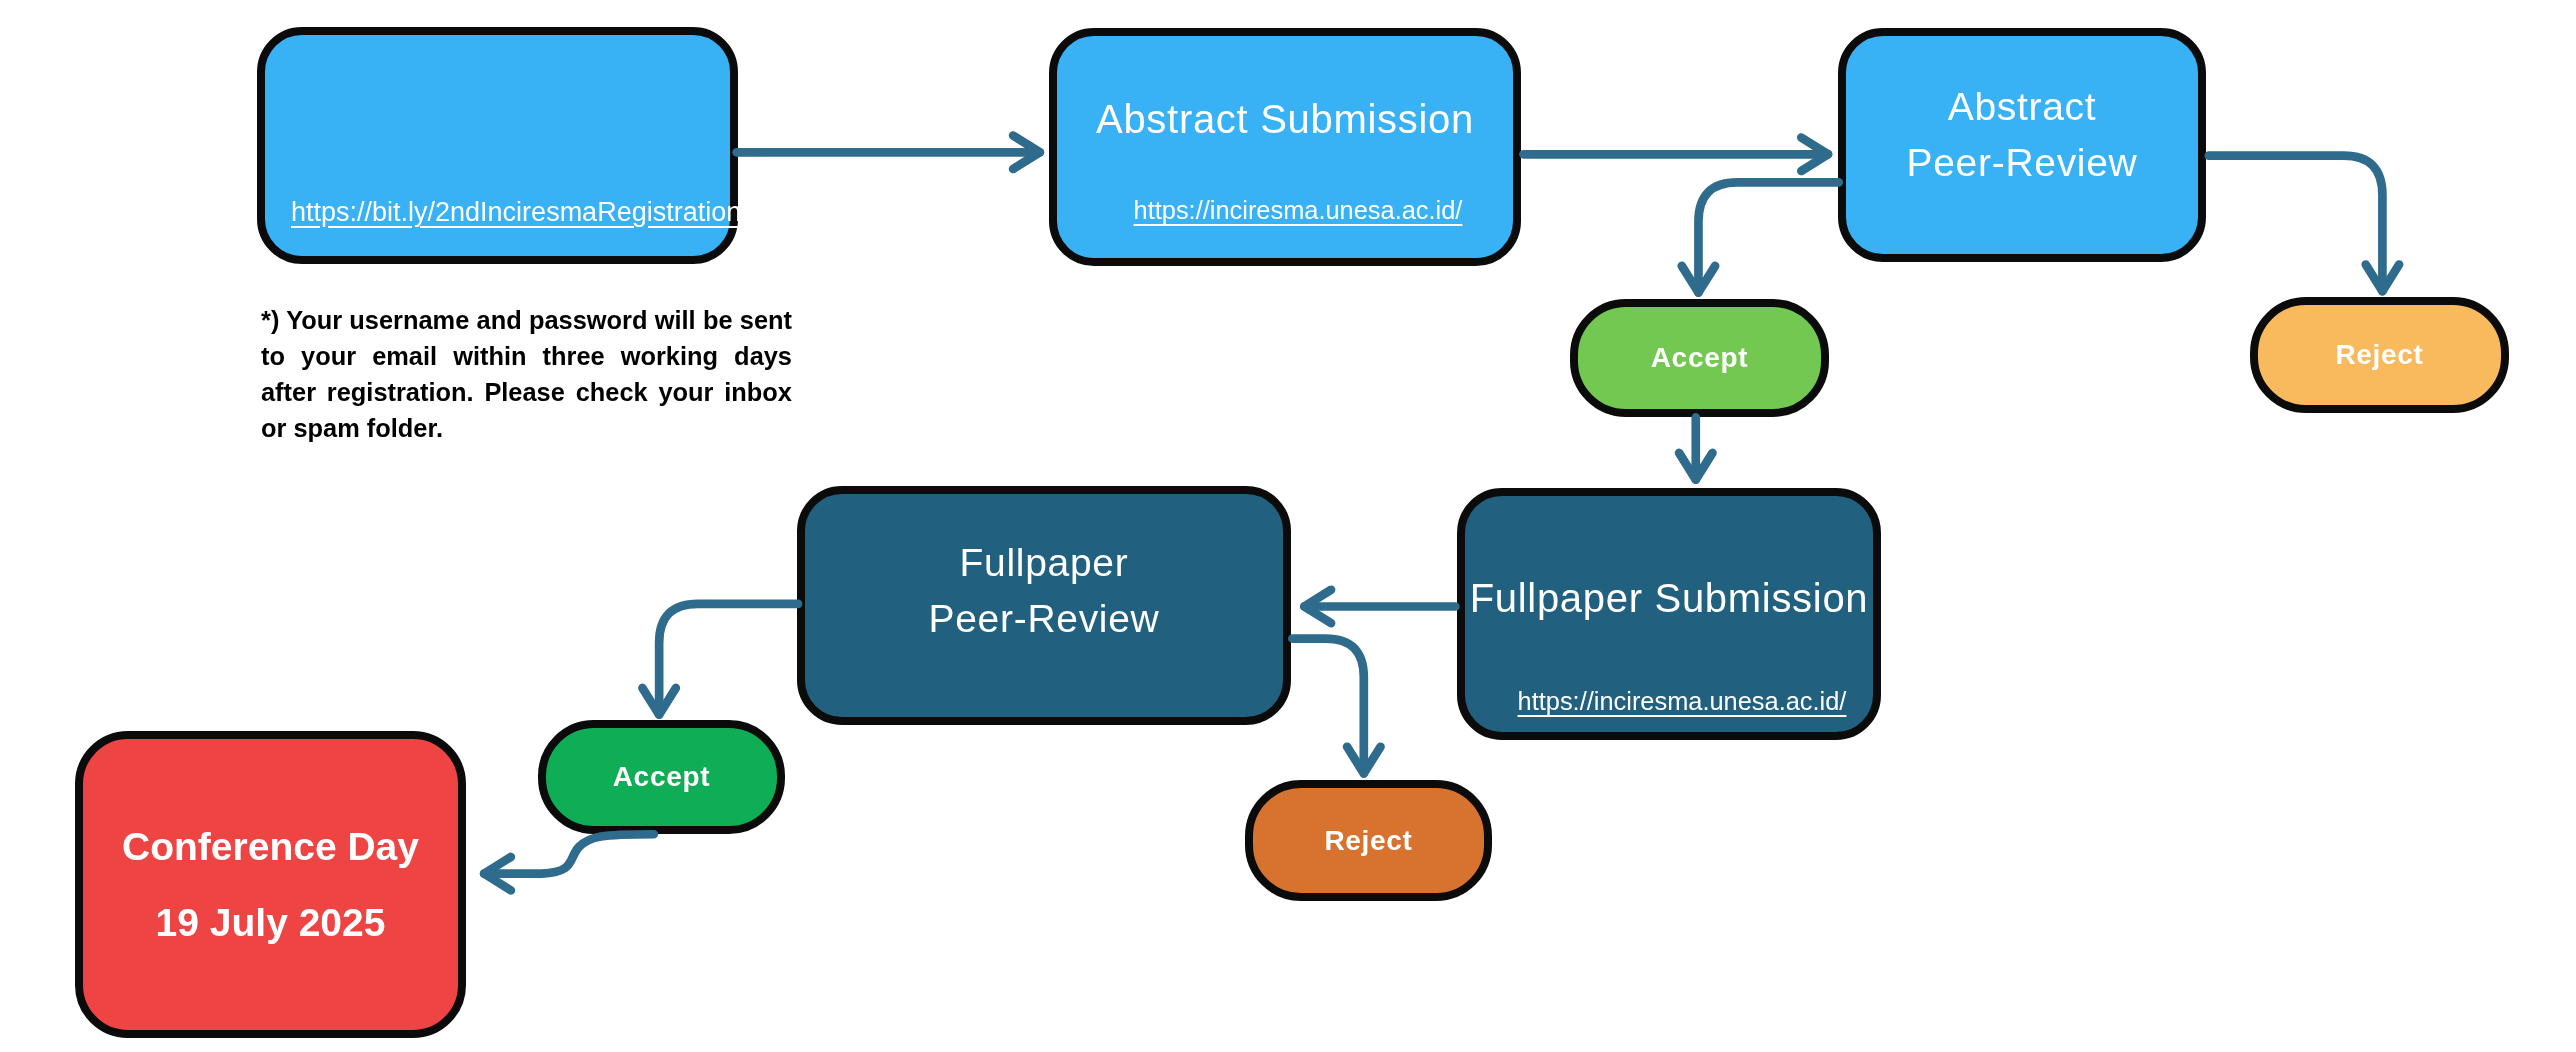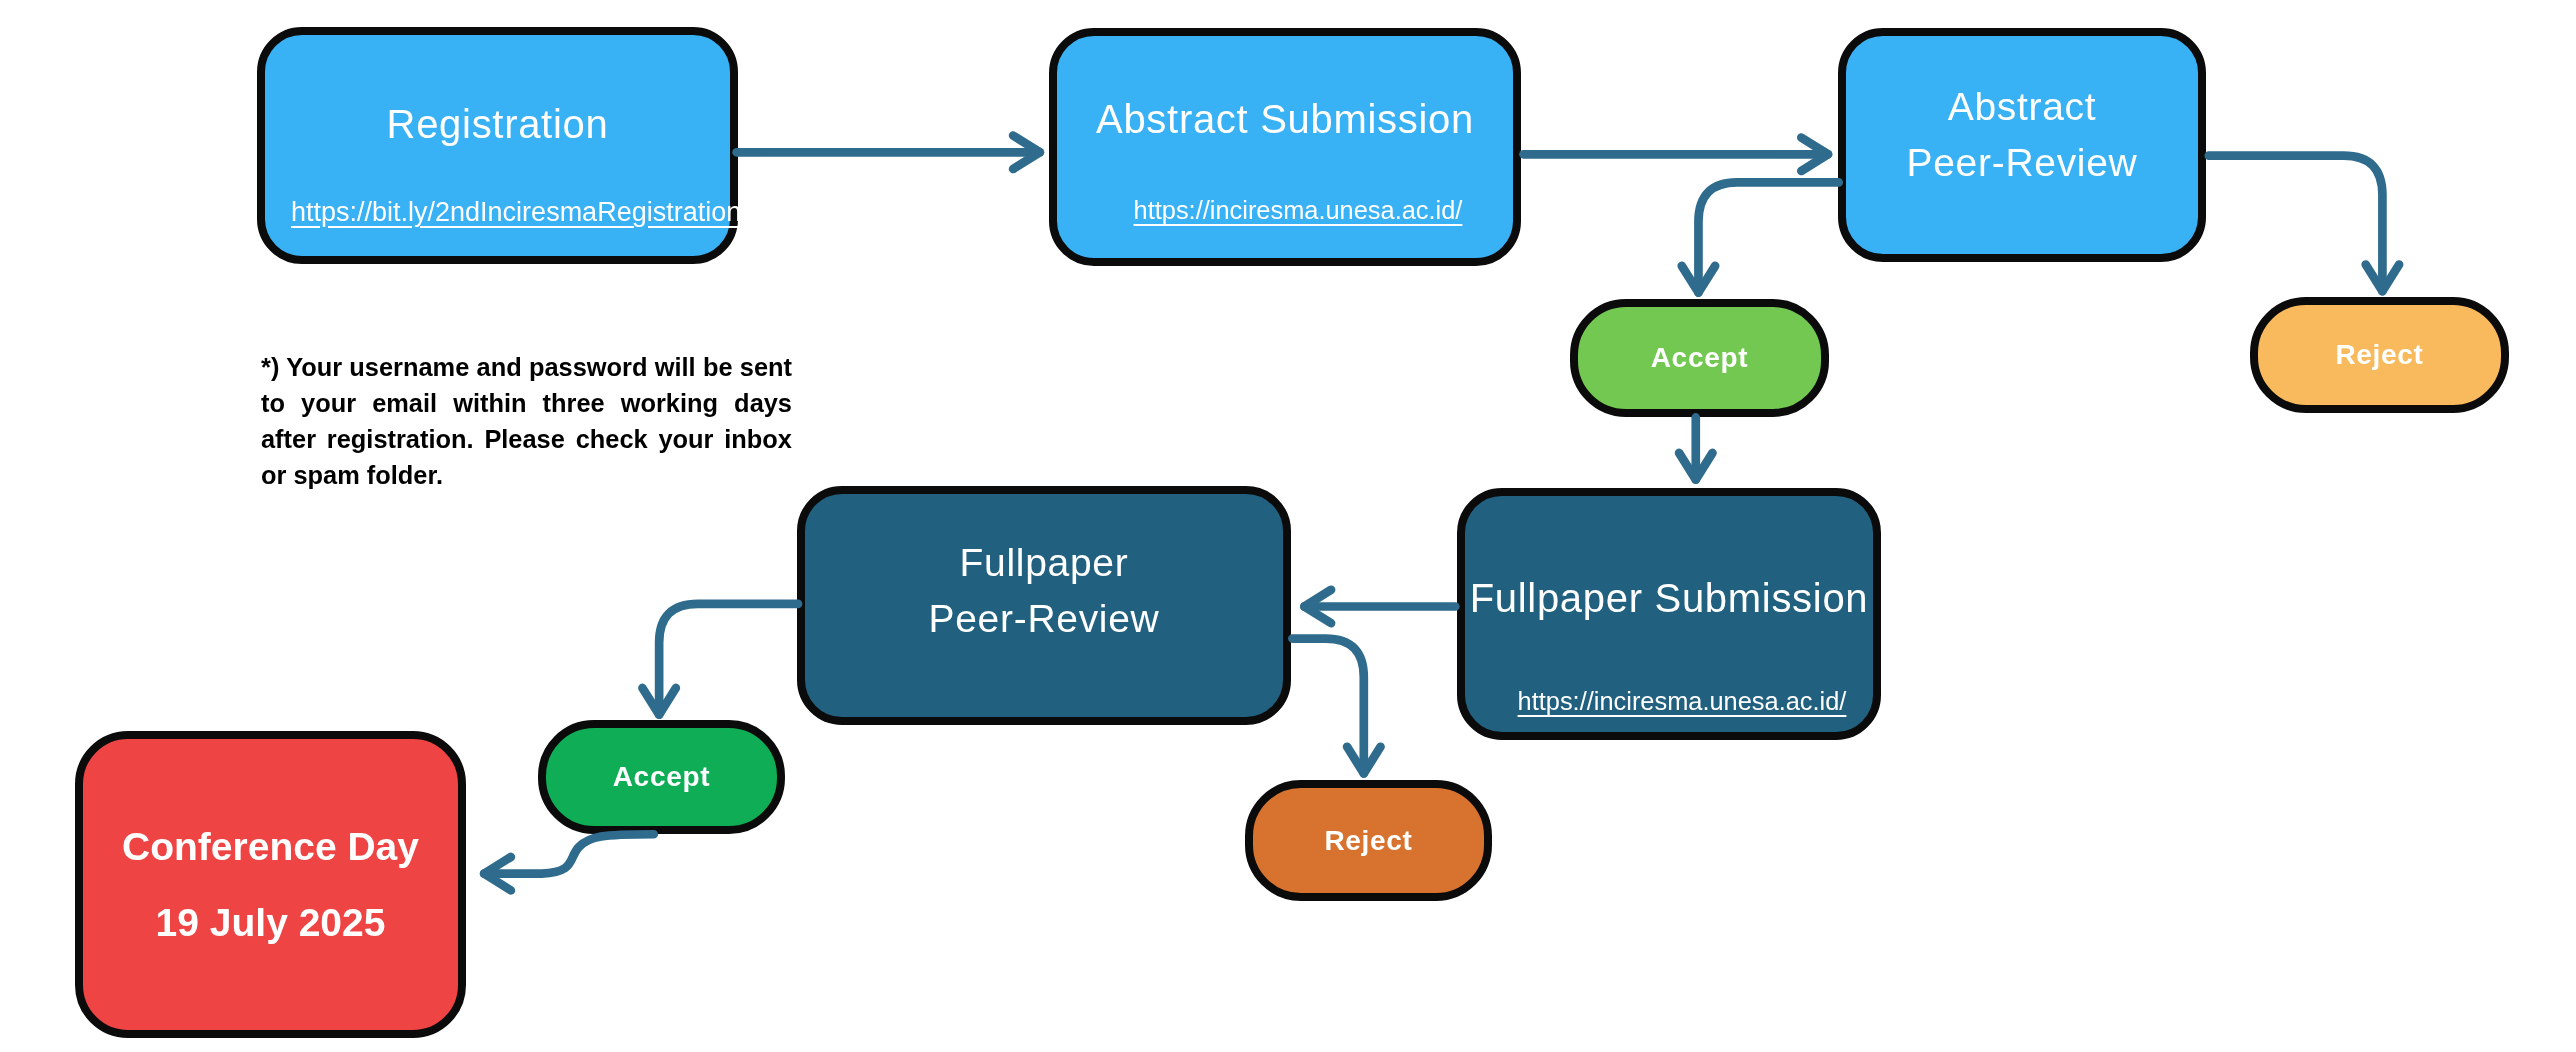--- a/index.html
+++ b/index.html
@@ -79,37 +79,35 @@
   .footnote {
     position: absolute;
     left: 261px;
     top: 302px;
     width: 531px;
     color: #000000;
     font-weight: bold;
     font-size: 25.4px;
     line-height: 36px;
     text-align: justify;
-    margin-top: 47px;
   }
   svg.connectors {
     position: absolute;
     left: 0; top: 0;
     width: 2576px;
     height: 1052px;
     pointer-events: none;
   }
 </style>
 </head>
 <body>
 
 <div class="stage">
 
   <div class="node big lightblue" style="left:257px; top:27px; width:481px; height:237px;">
-    <div class="node-title" style="top:67px">Registration</div>
     <a class="node-url reg" style="top:162px">https://bit.ly/2ndInciresmaRegistration</a>
   </div>
 
   <div class="node big lightblue" style="left:1049px; top:28px; width:472px; height:238px;">
     <div class="node-title" style="top:61px">Abstract Submission</div>
     <a class="node-url" style="top:160px">https://inciresma.unesa.ac.id/</a>
   </div>
 
   <div class="node big lightblue" style="left:1838px; top:28px; width:368px; height:234px;">
     <div class="node-title twoline" style="top:43px">

